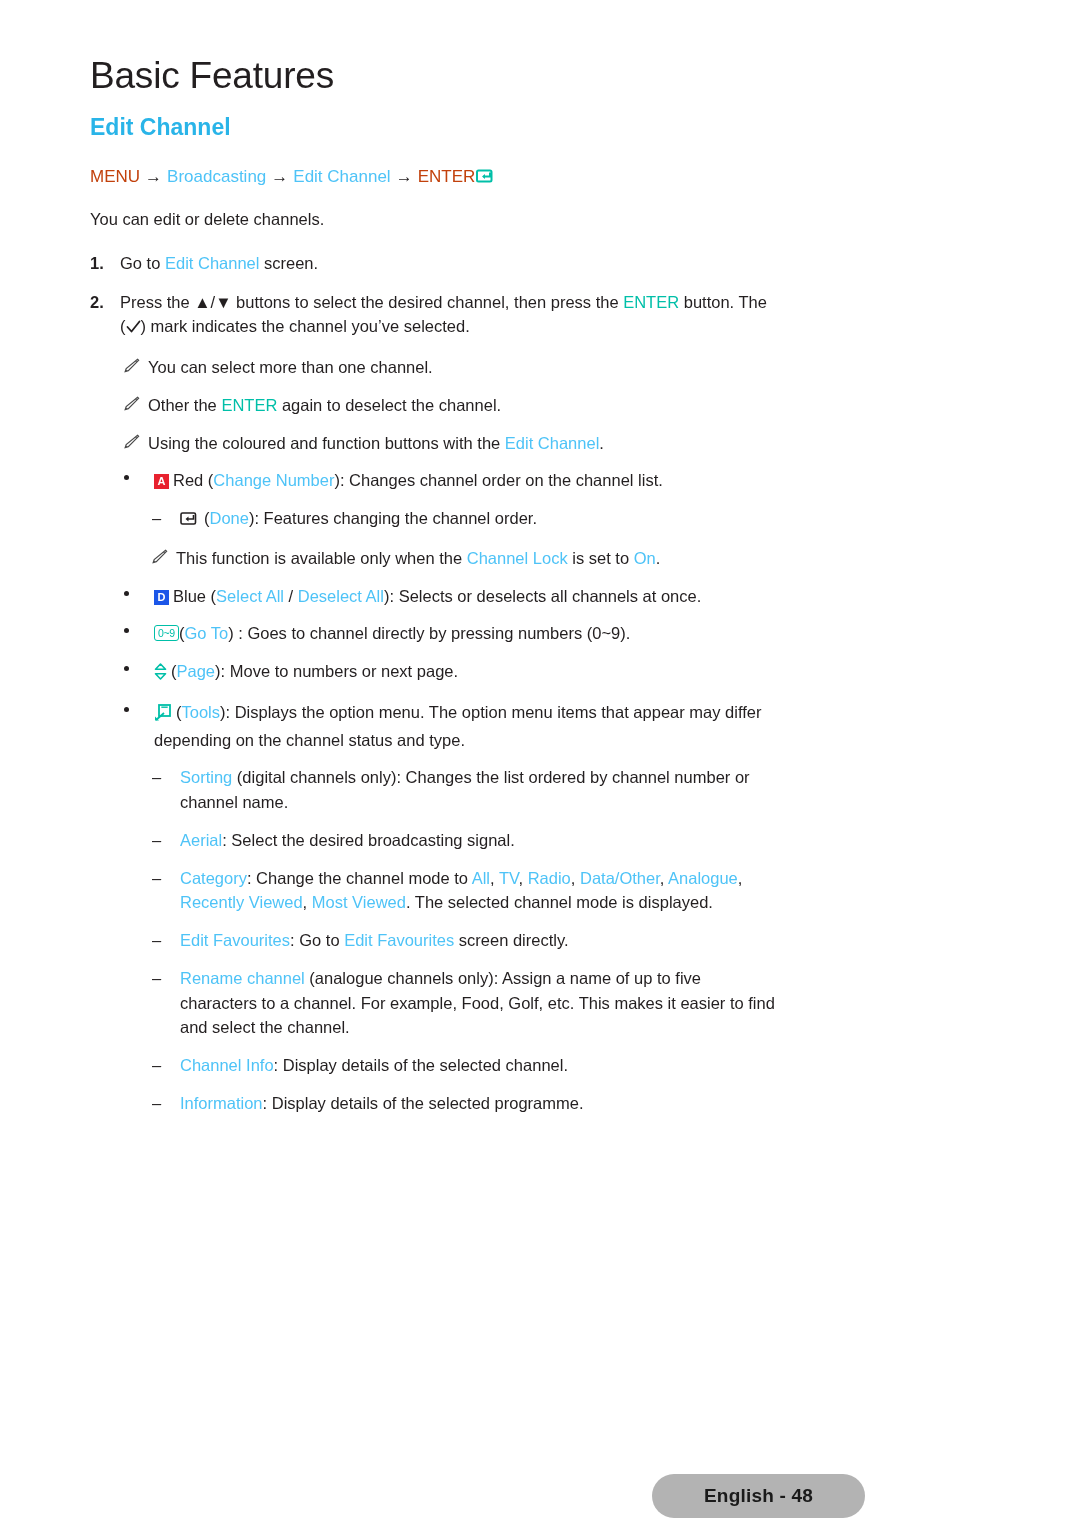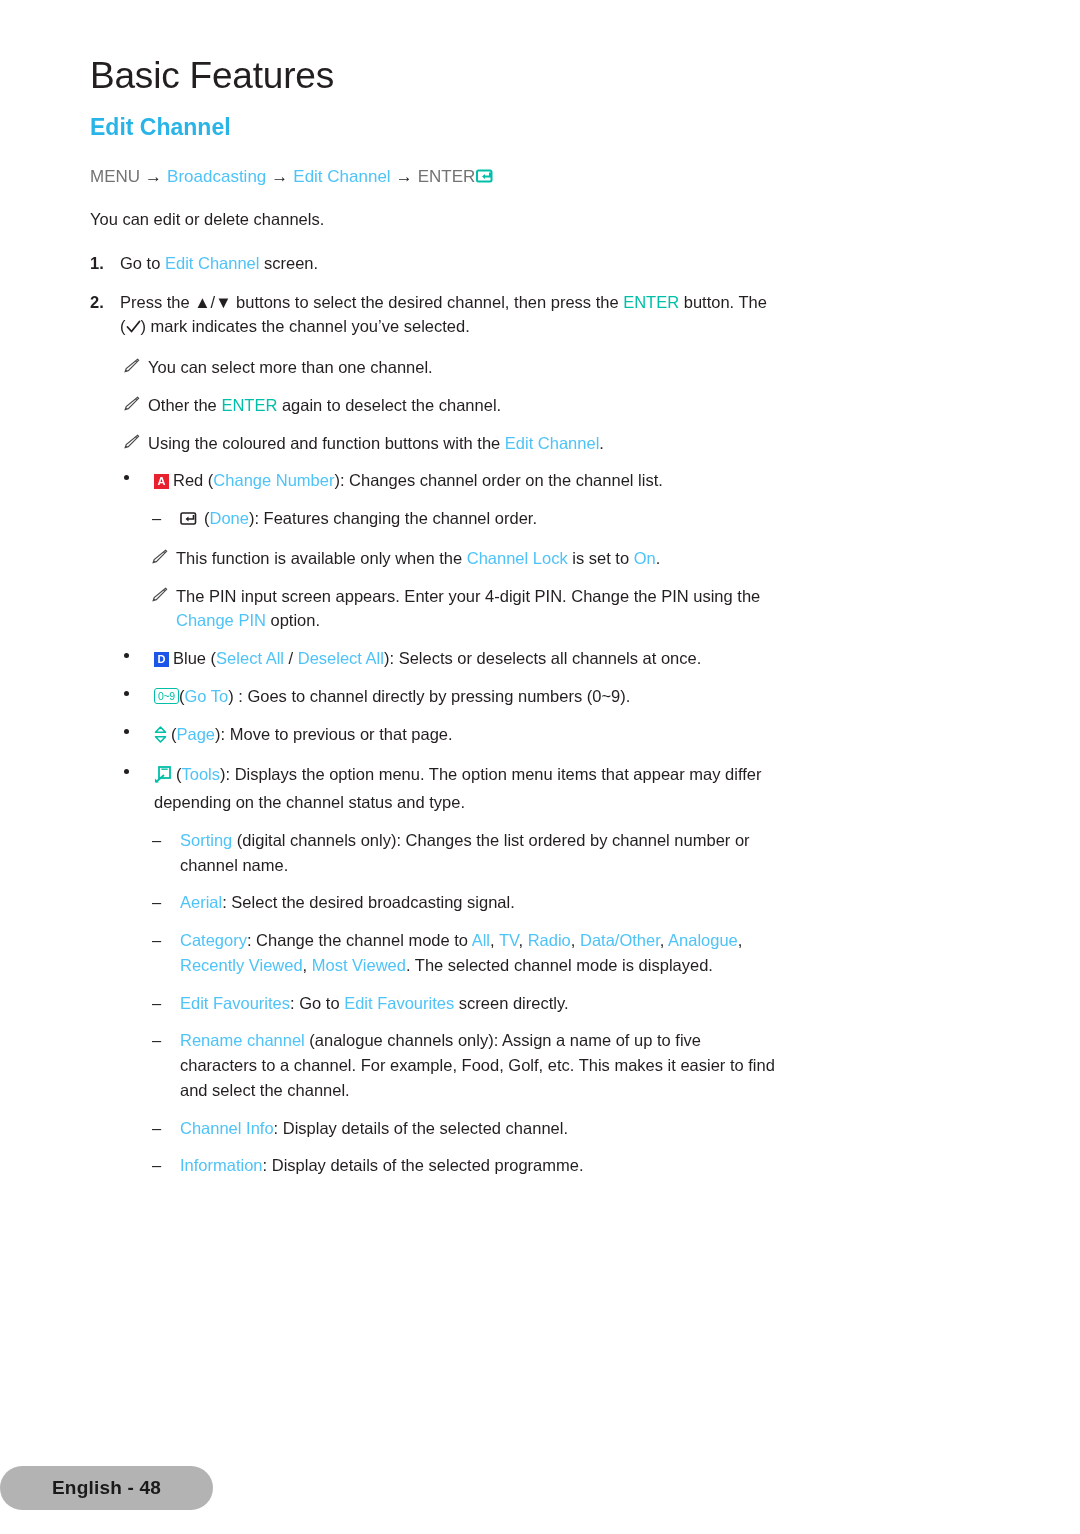--- a/index.html
+++ b/index.html
@@ -41,21 +41,21 @@
   }
 
   
   .breadcrumb {
     font-size: 17px;
     line-height: 1.35;
     margin: 0 0 17px 0;
     color: #00b39b;
     white-space: nowrap;
   }
-  .bc-teal { color: #737373; }
+  .bc-teal { color: #c2410c; }
   .bc-blue { color: #4ec3f7; }
   .bc-arrow { color: #231f20; padding: 0 5px; }
 
   
   .intro {
     font-size: 16.5px;
     line-height: 1.45;
     margin: 0 0 19px 0;
   }
 
@@ -164,23 +164,23 @@
   .ico-done { margin-right: 5px; }
   .ico-page { margin-right: 4px; vertical-align: -3px; }
   .ico-tools { margin-right: 5px; vertical-align: -3px; }
   .ico-check { vertical-align: -2px; }
 
   
   .footer {
     position: absolute;
     left: 0;
     right: 0;
-    bottom: 24px;
+    bottom: 16px;
     display: flex;
-    justify-content: flex-start;
+    justify-content: flex-end;
   }
   .footer-pill {
     background: #b3b3b3;
     color: #1a1a1a;
     font-size: 19px;
     font-weight: bold;
     border-radius: 22px;
     padding: 11px 52px;
     letter-spacing: 0.2px;
   }
@@ -252,41 +252,34 @@
 
 
   <div class="note indent2">
     <span class="pencil"><svg width="18" height="18" viewBox="0 0 18 18">
           <path d="M15.5 2.2 L16.6 3.3 L6.3 13.6 L3.2 14.6 L4.2 11.5 Z" fill="none" stroke="#4a4a4a" stroke-width="1.2"></path>
           <path d="M13.6 4.1 L14.7 5.2" stroke="#4a4a4a" stroke-width="1.1"></path>
           <path d="M3.2 14.6 L4.7 13.1" stroke="#4a4a4a" stroke-width="1.1"></path>
         </svg></span><span>This function is available only when the </span><span class="blue">Channel Lock</span><span> is set to </span><span class="blue">On</span><span>.</span>
   </div>
 
-  <div class="note indent2">
-    <span class="pencil"><svg width="18" height="18" viewBox="0 0 18 18">
-          <path d="M15.5 2.2 L16.6 3.3 L6.3 13.6 L3.2 14.6 L4.2 11.5 Z" fill="none" stroke="#4a4a4a" stroke-width="1.2"></path>
-          <path d="M13.6 4.1 L14.7 5.2" stroke="#4a4a4a" stroke-width="1.1"></path>
-          <path d="M3.2 14.6 L4.7 13.1" stroke="#4a4a4a" stroke-width="1.1"></path>
-        </svg></span><span>The PIN input screen appears. Enter your 4-digit PIN. Change the PIN using the </span><span class="blue">Change PIN</span><span> option.</span>
-  </div>
 
   <div class="bullet">
     <span class="dot"></span><span class="key-badge key-d">D</span><span>Blue (</span><span class="blue">Select All</span><span> / </span><span class="blue">Deselect All</span><span>): Selects or deselects all channels at once.</span>
   </div>
 
   <div class="bullet">
     <span class="dot"></span><span class="badge-09">0~9</span><span>(</span><span class="blue">Go To</span><span>) : Goes to channel directly by pressing numbers (0~9).</span>
   </div>
 
   <div class="bullet">
     <span class="dot"></span><span class="ico ico-page"><svg width="13" height="17" viewBox="0 0 13 17">
           <path d="M6.5 1 L11.5 6.2 L1.5 6.2 Z" fill="none" stroke="#00bfa8" stroke-width="1.6" stroke-linejoin="round"></path>
           <path d="M6.5 16 L11.5 10.8 L1.5 10.8 Z" fill="none" stroke="#00bfa8" stroke-width="1.6" stroke-linejoin="round"></path>
-        </svg></span><span>(</span><span class="blue">Page</span><span>): Move to previous or that page.</span>
+        </svg></span><span>(</span><span class="blue">Page</span><span>): Move to numbers or next page.</span>
   </div>
 
   <div class="bullet">
     <span class="dot"></span><span class="ico ico-tools"><svg width="17" height="17" viewBox="0 0 17 17">
           <rect x="5" y="1" width="11" height="11" fill="none" stroke="#00bfa8" stroke-width="1.8"></rect>
           <path d="M7.3 3.2 L13.7 3.2" stroke="#00bfa8" stroke-width="1.4"></path>
           <path d="M10 9 L2 16" stroke="#00bfa8" stroke-width="1.8"></path>
           <path d="M1 16.5 L1 12.5 L5 16.5 Z" fill="#00bfa8"></path>
         </svg></span><span>(</span><span class="blue">Tools</span><span>): Displays the option menu. The option menu items that appear may differ depending on the channel status and type.</span>
   </div>

